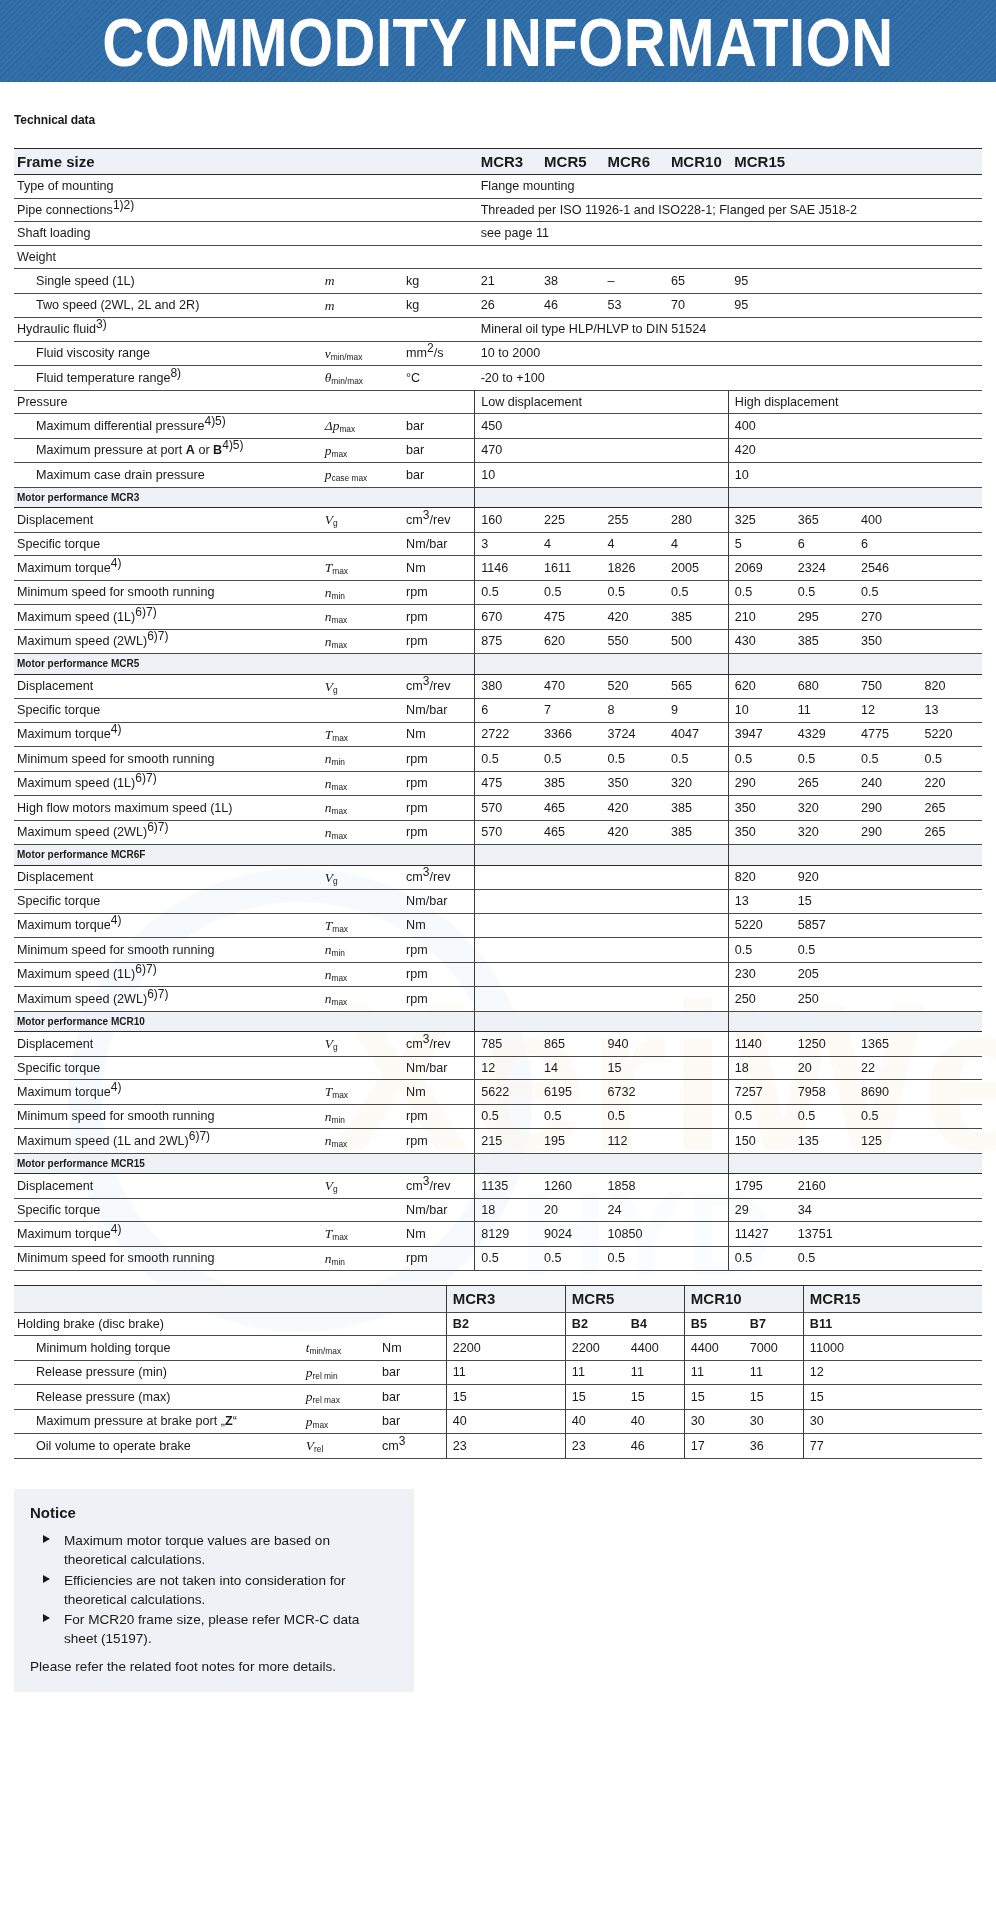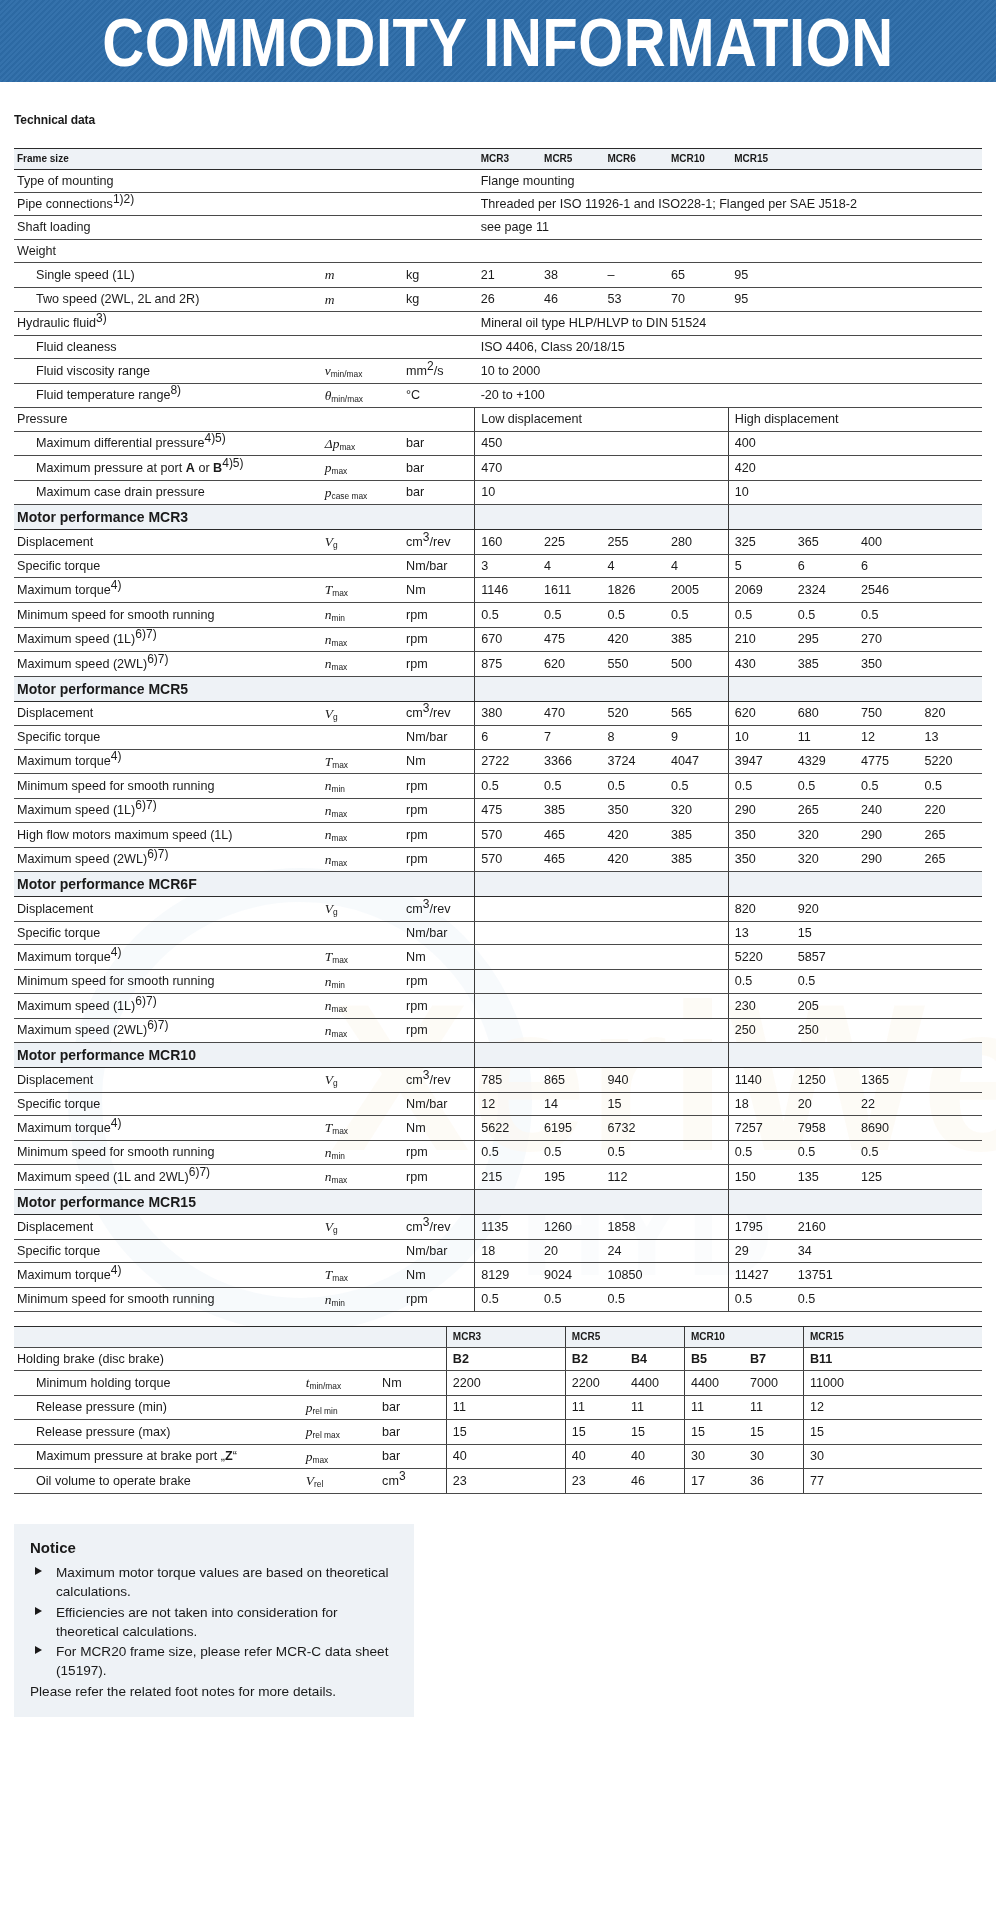--- a/index.html
+++ b/index.html
@@ -71,39 +71,39 @@
   
   .bt-thick { border-top: 1.6px solid #2b2b2b; }
   .bb-thin  { border-bottom: 0.9px solid #4a4a4a; }
   .bb-thick { border-bottom: 1.6px solid #2b2b2b; }
   .bl-sep   { border-left: 1.1px solid #3a3a3a; }
 
   tr.head td, tr.grp td {
     background: #eef2f6;
     font-weight: 700;
   }
-  tr.head td { font-size: 10px; }
-  tr.grp td  { font-size: 14px; }
+  tr.head td { font-size: 15px; }
+  tr.grp td  { font-size: 10px; }
 
   
   sup { font-size: 12px; vertical-align: super; line-height: 0; }
   .sub { font-size: 8.4px; vertical-align: -0.22em; line-height: 0; }
   .srl { font-family: "Liberation Serif", serif; font-style: italic; font-size: 13.5px; }
 
   
   .notice {
     margin: 30px 14px 0 14px;
     background: #eef2f6;
     padding: 13px 16px 16px 16px;
     width: 400px;
     font-size: 13.6px;
     line-height: 1.42;
   }
   .notice h4 { margin: 0 0 5px 0; font-size: 15px; font-weight: 700; }
-  .notice ul { list-style: none; margin: 0; padding: 0; }
+  .notice ul { list-style: none; margin: 8px; padding: 0; }
   .notice li {
     position: relative;
     padding-left: 26px;
     margin-bottom: 1px;
   }
   .notice li .tri {
     position: absolute;
     left: 5px; top: 4px;
     width: 0; height: 0;
     border-left: 7px solid #1a1a1a;
@@ -214,26 +214,20 @@
             <td class="val bb-thin">53</td>
             <td class="val bb-thin">70</td>
             <td class="val bb-thin">95</td>
             <td class="bb-thin" colspan="3"></td>
           </tr>
           <tr>
             <td class="lbl bb-thin bt-thick">Hydraulic fluid<sup>3)</sup></td>
             <td class="sym bb-thin bt-thick"></td>
             <td class="unit bb-thin bt-thick"></td>
             <td class="val bb-thin bt-thick" colspan="8">Mineral oil type HLP/HLVP to DIN 51524</td>
-          </tr>
-          <tr>
-            <td class="lbl lbl-ind bb-thin">Fluid cleaness</td>
-            <td class="sym bb-thin"></td>
-            <td class="unit bb-thin"></td>
-            <td class="val bb-thin" colspan="8">ISO 4406, Class 20/18/15</td>
           </tr>
           <tr>
             <td class="lbl lbl-ind bb-thin">Fluid viscosity range</td>
             <td class="sym bb-thin"><span class="srl">v</span><span class="sub">min/max</span></td>
             <td class="unit bb-thin">mm<sup>2</sup>/s</td>
             <td class="val bb-thin" colspan="8">10 to 2000</td>
           </tr>
           <tr>
             <td class="lbl lbl-ind bb-thin">Fluid temperature range<sup>8)</sup></td>
             <td class="sym bb-thin"><span class="srl">θ</span><span class="sub">min/max</span></td>

